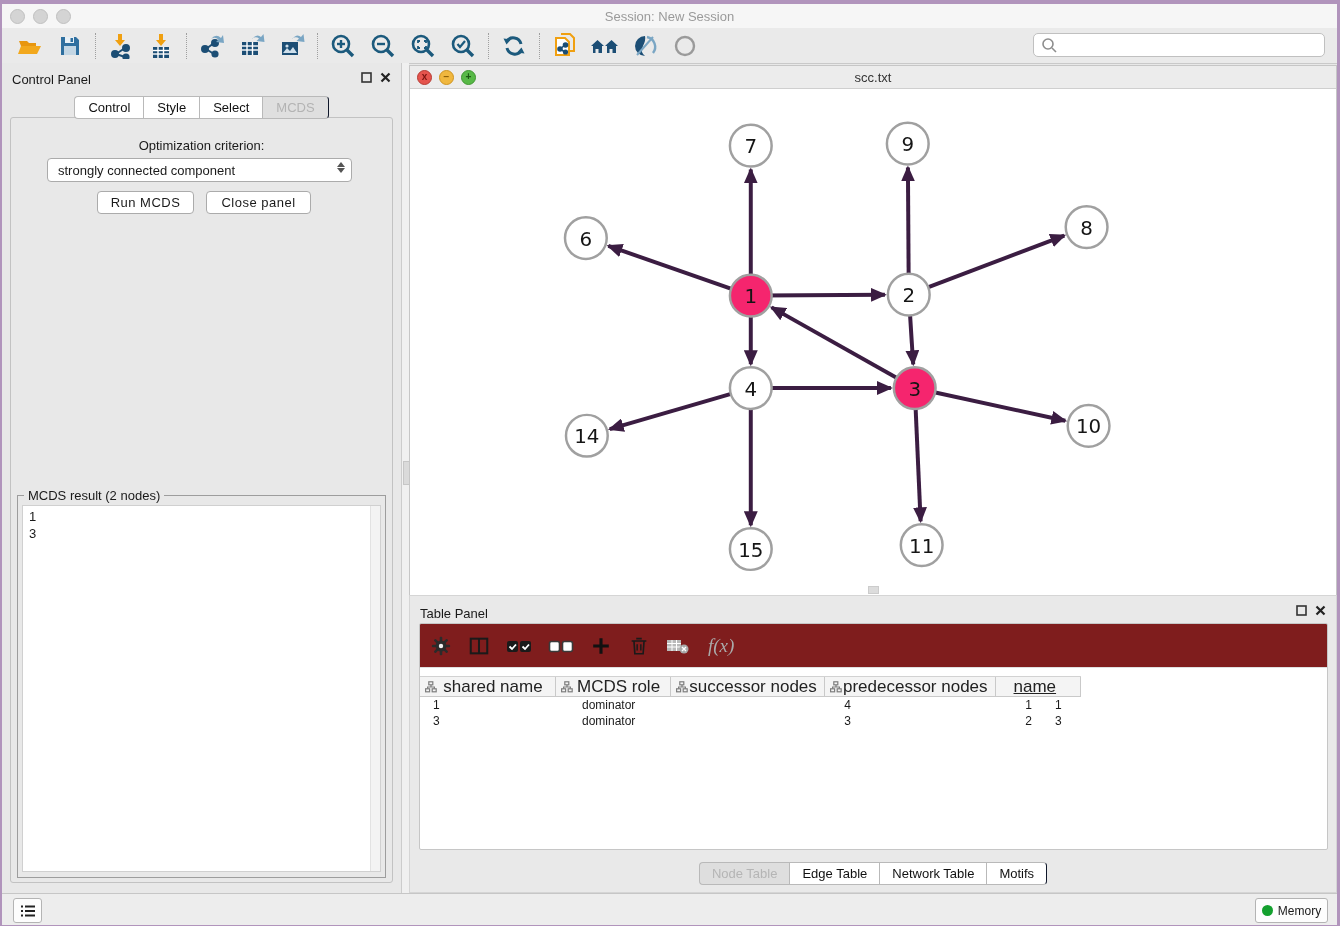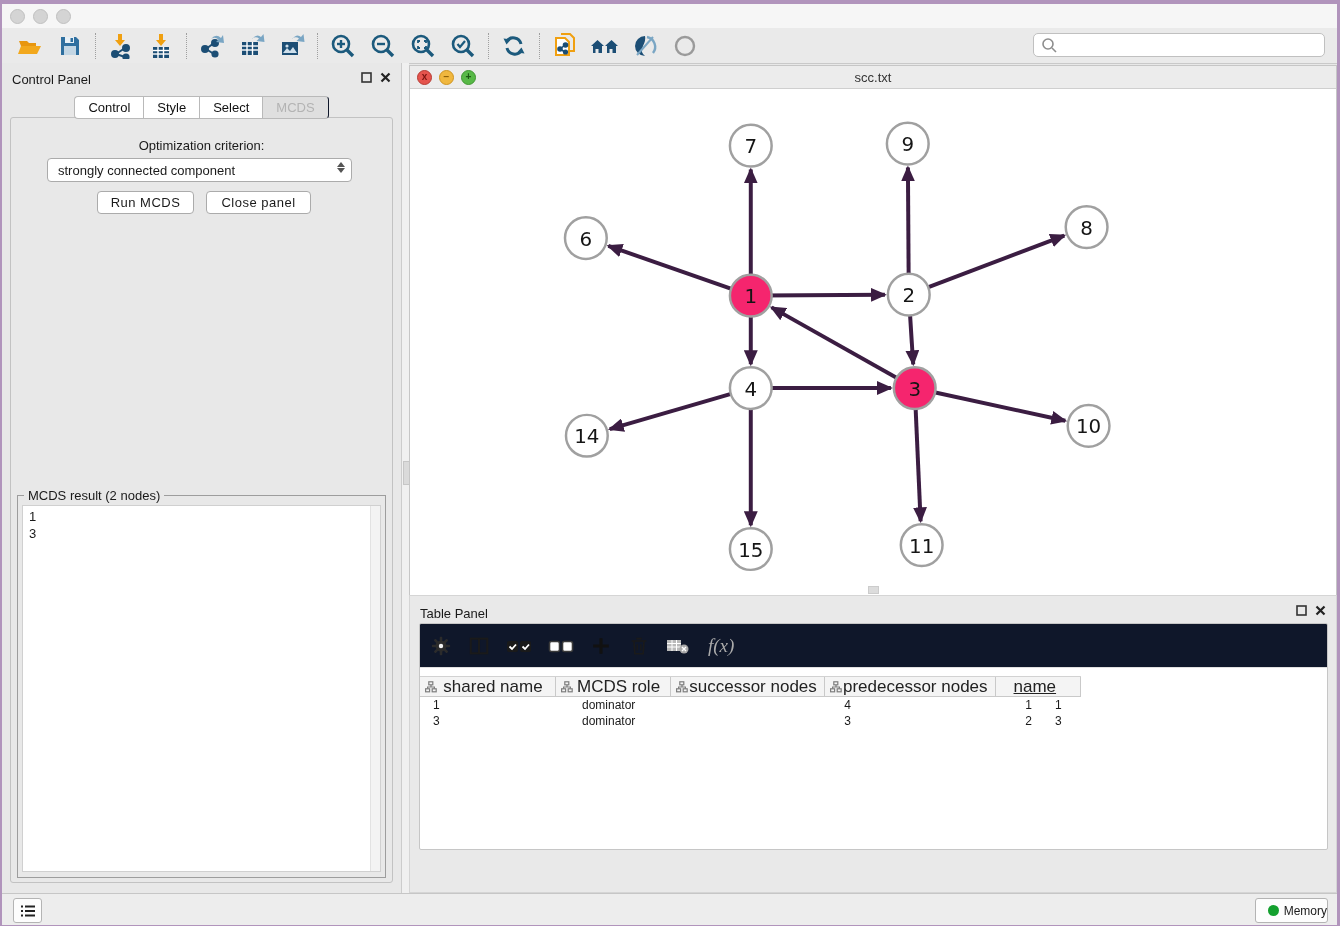--- a/index.html
+++ b/index.html
@@ -74,57 +74,58 @@
   #net-min{background:#f0b73e;border:1px solid #cf9420;color:#8a5d05}
   #net-max{background:#58b947;border:1px solid #3f9630;color:#1c5a12}
   #net-title{position:absolute;left:0;right:0;text-align:center;font-size:13px;color:#333}
   #network-canvas{position:absolute;top:22px;left:0;right:0;bottom:0}
   #net-grip{position:absolute;bottom:1px;left:458px;width:9px;height:6px;background:#dcdcdc;border:1px solid #cccccc}
 
   
   #table-panel{position:absolute;left:407px;top:532px;right:0;height:296px;background:#e9e9e9;border:1px solid #d5d5d5}
   #tp-header{position:absolute;top:10px;left:10px;font-size:13px}
   #tp-container{position:absolute;left:9px;right:8px;top:27px;bottom:42px;background:#fff;border:1px solid #c6c6c6;border-radius:2px;overflow:hidden}
-  #tp-toolbar{height:43px;background:#0f172a;border-bottom:1px solid #e0e0e0;display:flex;align-items:center;padding-left:10px;gap:16px}
+  #tp-toolbar{height:43px;background:#7f1d1d;border-bottom:1px solid #e0e0e0;display:flex;align-items:center;padding-left:10px;gap:16px}
   .tp-icon{display:flex;align-items:center;justify-content:center}
   #fx-label{font-family:"Liberation Serif",serif;font-style:italic;font-size:19px;color:#aaaaaa;margin-left:2px}
   #node-table{margin-top:8px}
   #table-header{display:flex;height:19px;background:#f4f4f4;border-top:1px solid #d2d2d2;border-bottom:1px solid #c9c9c9;width:661px}
   .th-cell{display:flex;align-items:center;border-right:1px solid #c9c9c9;font-size:17px;color:#222;position:relative}
   .th-cell .col-icon{margin-left:5px}
   .th-cell .th-label{flex:1;text-align:center;padding-right:6px}
   .tr-row{display:flex;height:16px;align-items:center}
   .td-cell{font-size:12px;white-space:nowrap;overflow:hidden}
   .td-cell.left{text-align:left;padding-left:13px}
   .td-cell.right{text-align:right;padding-right:10px}
   #table-tabs{position:absolute;bottom:7px;left:0;right:0;display:flex;justify-content:center}
   #table-tabs .ui-tab{padding:3px 12px;font-size:13px}
   #table-tabs .ui-tab.active{background:#dedede;color:#b5b5b5}
 
   
   #statusbar{position:absolute;left:2px;right:3px;bottom:1px;height:31px;background:#ededed;border-top:1px solid #c6c6c6}
   #menu-list-btn{position:absolute;left:11px;top:4px;width:27px;height:23px;background:#fdfdfd;border:1px solid #b4b4b4;
                  border-radius:3px;display:flex;align-items:center;justify-content:center}
   #memory-btn{position:absolute;right:9px;top:4px;width:71px;height:23px;background:#fdfdfd;border:1px solid #b4b4b4;
-              border-radius:3px;display:flex;align-items:center;justify-content:flex-end;gap:5px;font-size:12px}
+              border-radius:3px;display:flex;align-items:center;justify-content:center;gap:5px;font-size:12px}
   #memory-dot{width:11px;height:11px;border-radius:50%;background:#13a02e}
   svg{display:block}
 </style>
 </head>
 <body>
 
 <div class="edge-strip" id="edge-top"></div>
 <div class="edge-strip" id="edge-left"></div>
 <div class="edge-strip" id="edge-right"></div>
 <div class="edge-strip" id="edge-bottom"></div>
 
 <div id="titlebar">
   <span class="tl"></span>
   <span class="tl"></span>
   <span class="tl"></span>
+  <div id="window-title">Session: New Session</div>
 </div>
 
 <div id="toolbar">
   <div class="tb-btn">
     <svg width="26" height="24" viewBox="0 0 26 24">
       <path d="M2 7 h8 l2 2 h7 v3 H4 z" fill="#e8960f"></path>
       <path d="M4 12 h20 l-4 8 H1 z" fill="#f2a81d"></path>
     </svg>
   </div>
   <div class="tb-btn">
@@ -539,20 +540,26 @@
             <div class="tr-row">
               <div class="td-cell left" style="width: 136px;">3</div>
               <div class="td-cell left" style="width: 115px;">dominator</div>
               <div class="td-cell right" style="width: 154px;">3</div>
               <div class="td-cell right" style="width: 171px;">2</div>
               <div class="td-cell left" style="width: 85px;">3</div>
             </div>
           </div>
       </div>
     </div>
+    <div id="table-tabs">
+        <div class="ui-tab active">Node Table</div>
+        <div class="ui-tab">Edge Table</div>
+        <div class="ui-tab">Network Table</div>
+        <div class="ui-tab">Motifs</div>
+      </div>
   </div>
 </div>
 
 <div id="statusbar">
   <div id="menu-list-btn">
     <svg width="16" height="14" viewBox="0 0 16 14">
       <g stroke="#222" stroke-width="2">
           <line x1="5" y1="2.5" x2="15" y2="2.5"></line>
           <line x1="5" y1="7" x2="15" y2="7"></line>
           <line x1="5" y1="11.5" x2="15" y2="11.5"></line>

